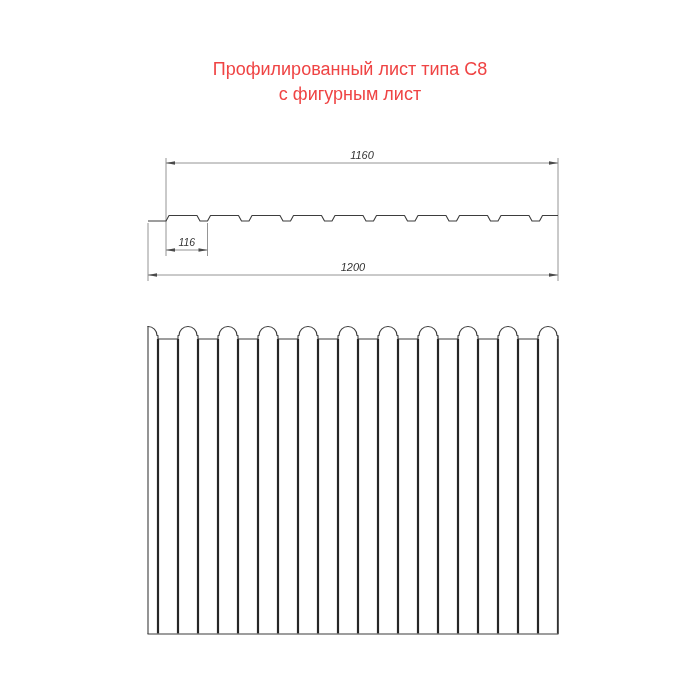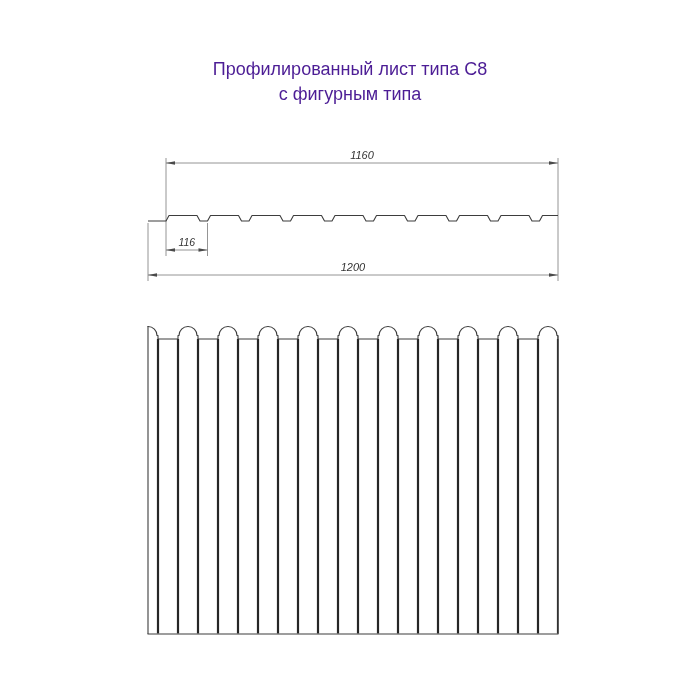--- a/index.html
+++ b/index.html
@@ -1,34 +1,34 @@
 <!DOCTYPE html>
 <html><head>
 <meta charset="utf-8">
 <style>
   html,body{margin:0;padding:0;background:#ffffff;}
   .page{position:relative;width:700px;height:700px;background:#fff;overflow:hidden;
         font-family:"Liberation Sans",sans-serif;}
   .title{position:absolute;left:0;top:57px;width:700px;text-align:center;
-         color:#4c1d95;font-size:18px;line-height:25px;font-weight:400;}
+         color:#ef4444;font-size:18px;line-height:25px;font-weight:400;}
   svg text.dim{fill:#333;font-family:"Liberation Sans",sans-serif;font-style:italic;
                font-size:11px;text-anchor:middle;}
   svg text.dim.small{font-size:10.5px;}
   .thin{stroke:#3d3d3d;stroke-width:1.1;fill:none;stroke-linejoin:round;}
   .thick{stroke:#262626;stroke-width:2.2;fill:none;}
   .dimln{stroke:#7a7a7a;stroke-width:0.8;fill:none;}
   .arr{fill:#4a4a4a;stroke:none;}
 </style>
 </head>
 <body>
 
 <div class="page">
   <div class="title">
     <div>Профилированный лист типа С8</div>
-    <div>с фигурным типа</div>
+    <div>с фигурным лист</div>
   </div>
 
   <svg width="700" height="700" viewBox="0 0 700 700">
     <defs>
       <clipPath id="fvclip">
           <rect x="147.4" y="318" width="411.2" height="320"></rect>
         </clipPath>
     </defs>
 
     <g id="cs-ext">

